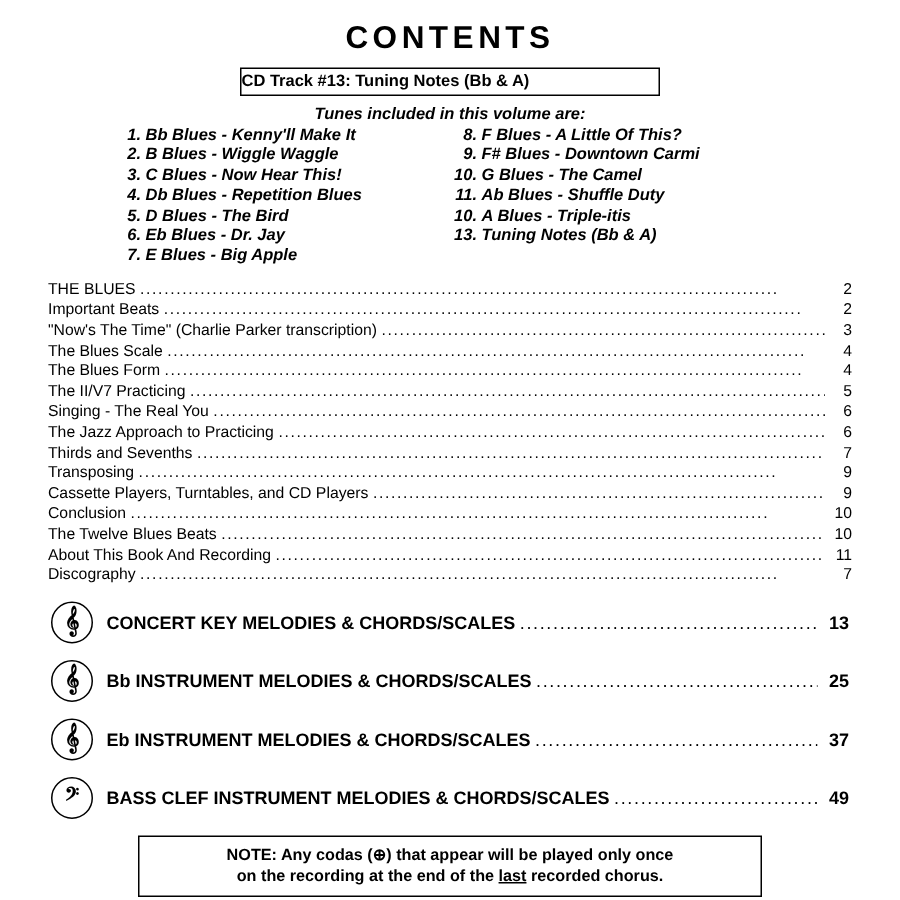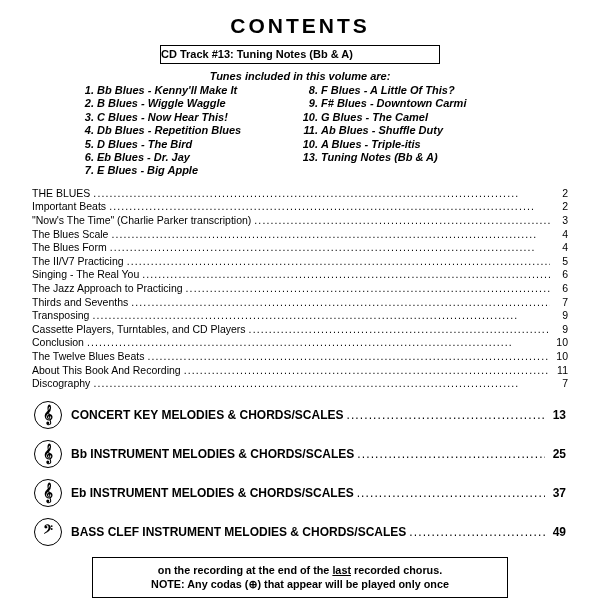--- a/index.html
+++ b/index.html
@@ -274,17 +274,17 @@
     </div>
     <div class="section-row">
       <span class="clef bass">𝄢</span>
       <span class="label">BASS CLEF INSTRUMENT MELODIES &amp; CHORDS/SCALES</span>
       <span class="dots">..............................................................................</span>
       <span class="pg">49</span>
     </div>
   </div>
 
   <div class="note-box">
+    <div>NOTE:  Any codas (⊕) that appear will be played only once</div>
     <div><span>on the recording at the end of the </span><u>last</u><span> recorded chorus.</span></div>
-    <div>NOTE:  Any codas (⊕) that appear will be played only once</div>
   </div>
 
 </div>
 
 </body></html>

